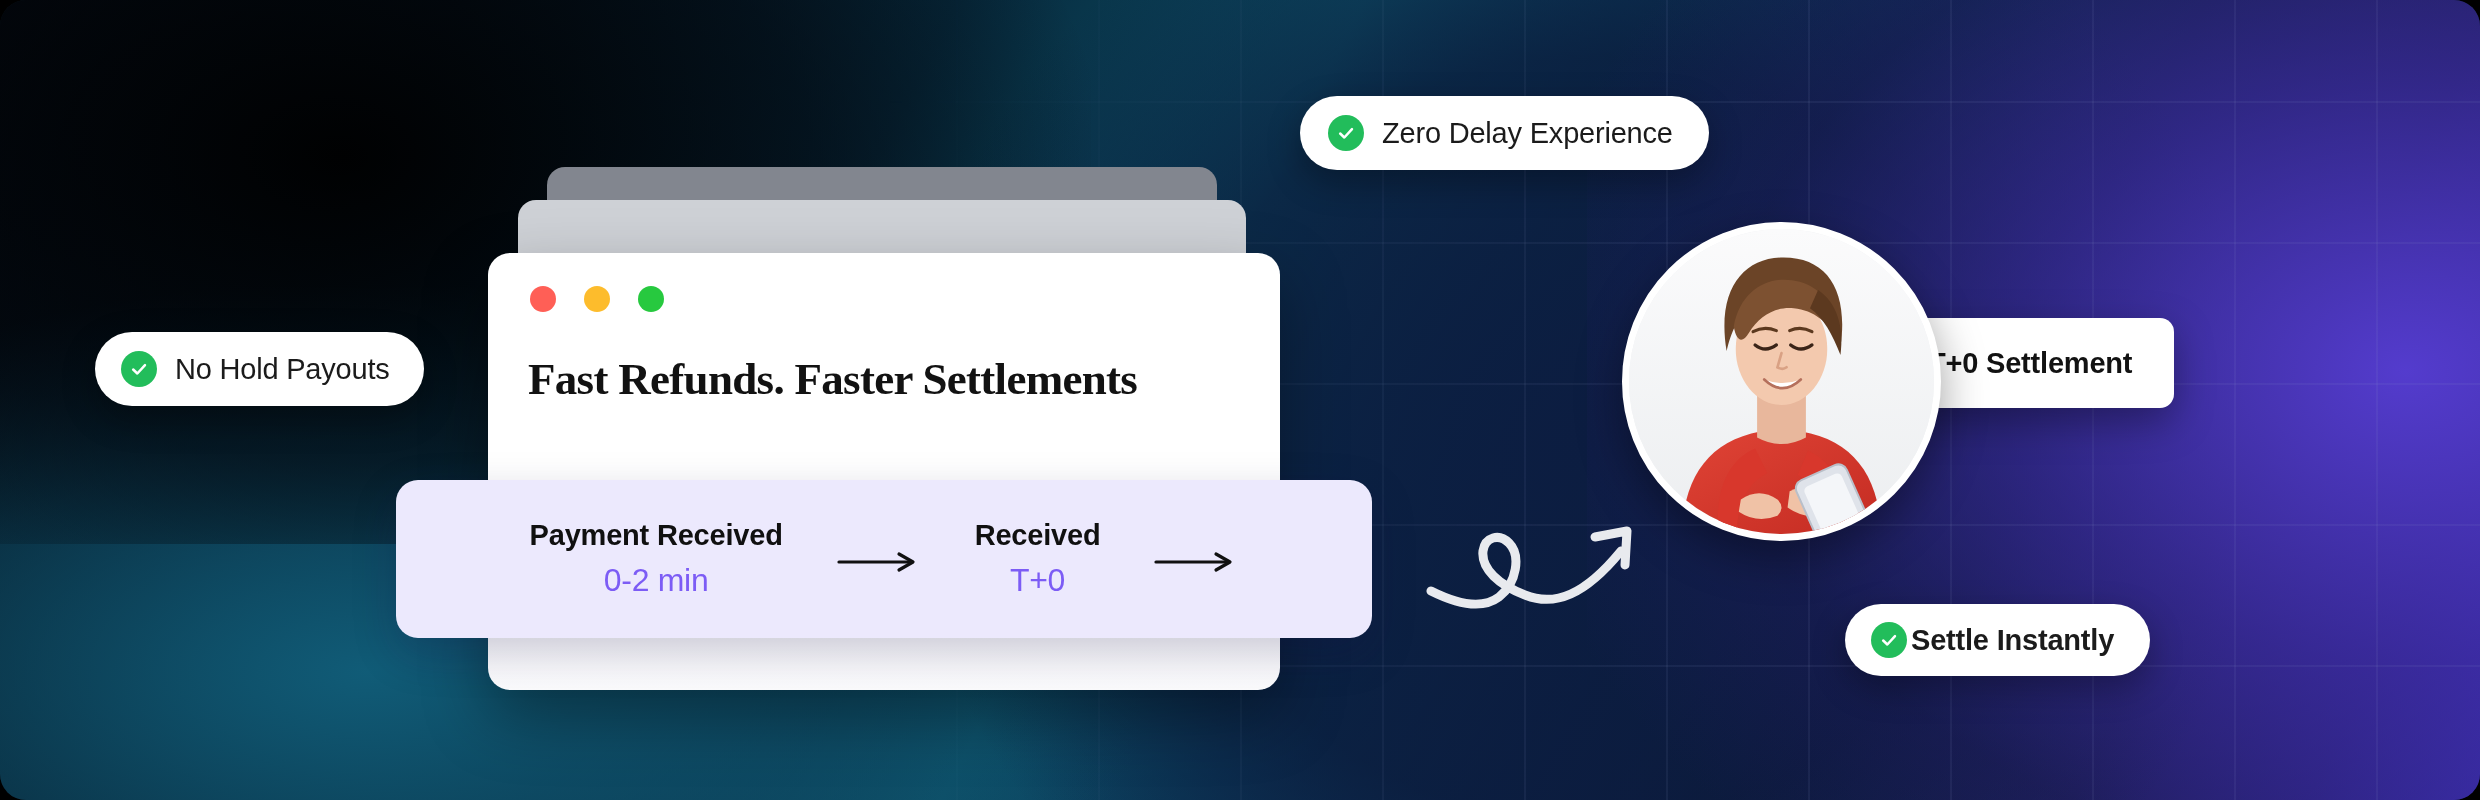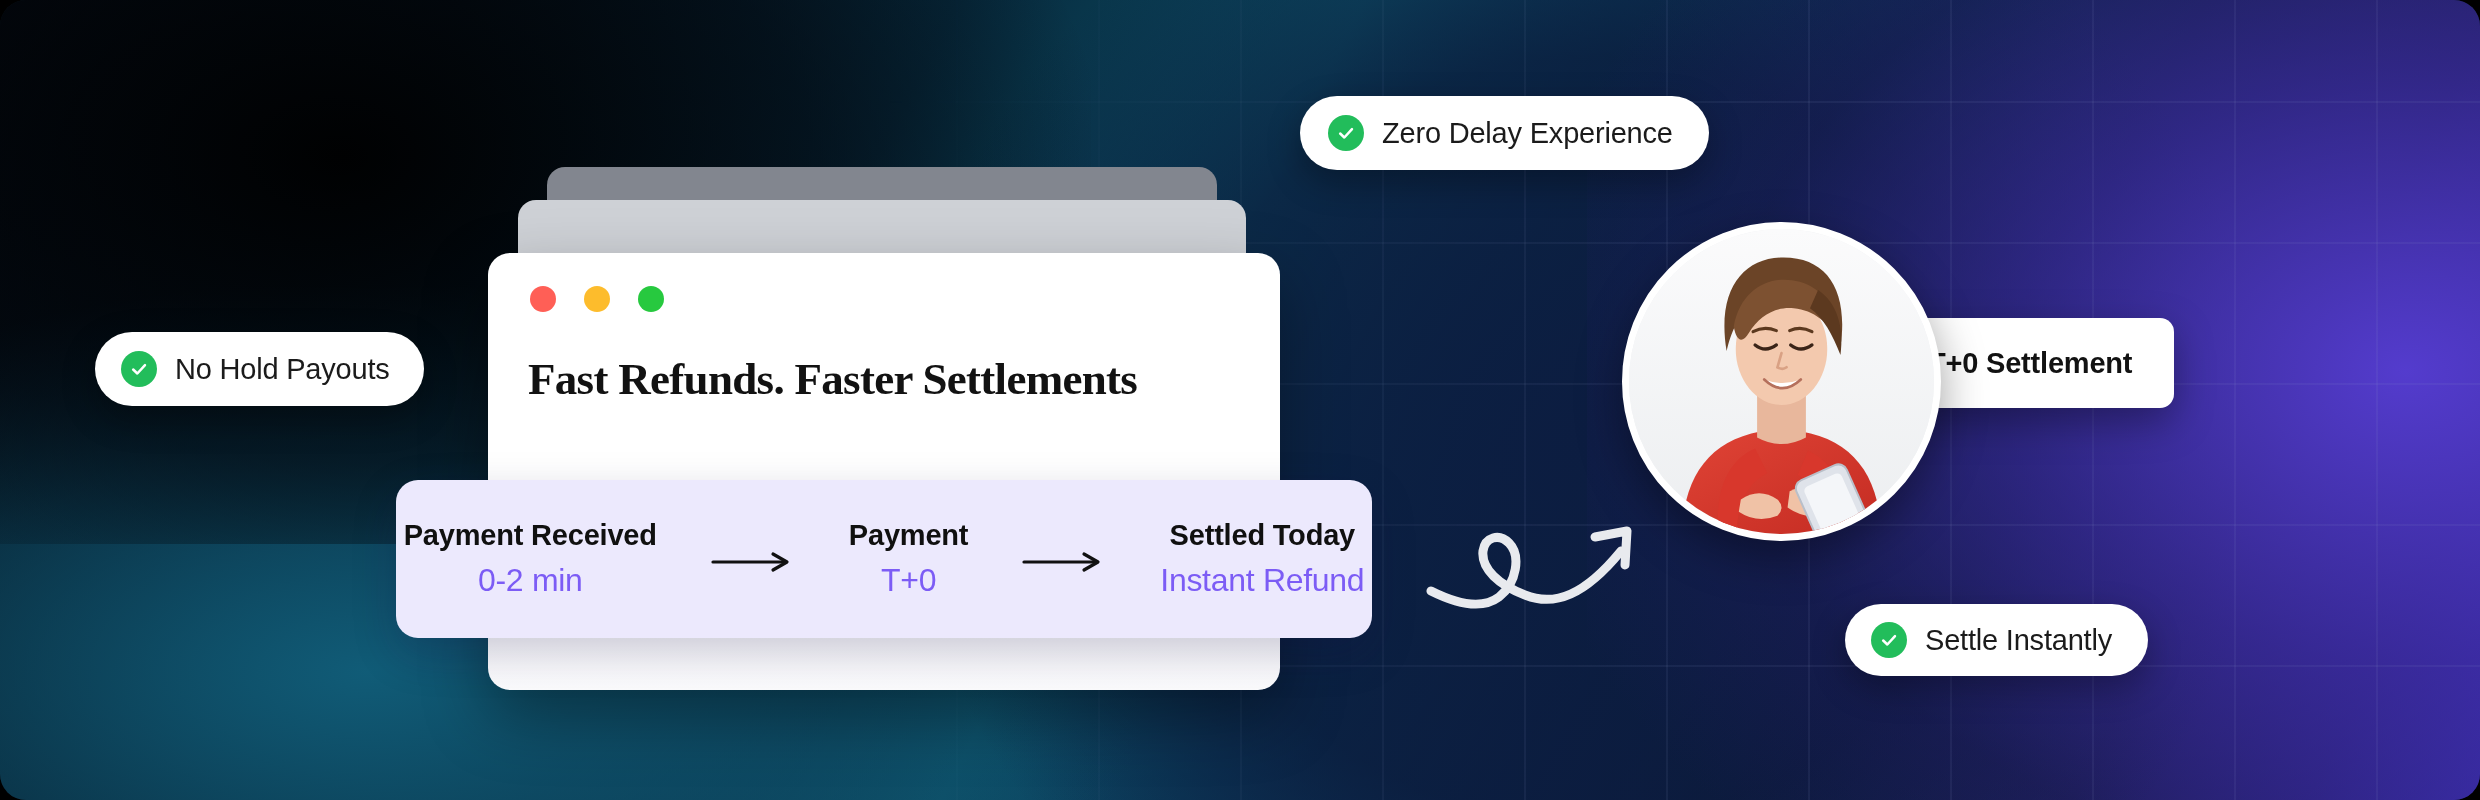--- a/index.html
+++ b/index.html
@@ -55,21 +55,21 @@
   
   .badge{position:absolute;display:flex;align-items:center;background:#fff;border-radius:999px;
     box-shadow:0 12px 34px rgba(0,0,0,.3);white-space:nowrap;}
   .badge-text{font-size:29px;color:#1b1b1b;letter-spacing:-.2px;}
   .check{width:36px;height:36px;border-radius:50%;background:#22bd5b;flex:0 0 auto;
     display:flex;align-items:center;justify-content:center;}
   .check svg{width:20px;height:20px;display:block;}
 
   #badge-no-hold{left:95px;top:332px;padding:19px 34px 19px 26px;gap:18px;}
   #badge-zero-delay{left:1300px;top:76px;padding:19px 36px 19px 28px;gap:18px;margin-top:20px;}
-  #badge-settle{left:1845px;top:604px;padding:18px 36px 18px 26px;gap:18px;}
+  #badge-settle{left:1845px;top:604px;padding:18px 36px 18px 26px;gap:4px;font-weight:bold;}
 
   #badge-t0{left:1838px;top:318px;padding:24px 42px 24px 30px;gap:26px;border-radius:14px;
     box-shadow:0 14px 38px rgba(0,0,0,.34);}
   #badge-t0 .badge-text{font-weight:700;font-size:29px;color:#121212;}
   .bolt{width:34px;height:42px;flex:0 0 auto;display:block;}
 
   
   .portrait{position:absolute;left:1622px;top:222px;width:305px;height:305px;border-radius:50%;
     background:#f1f2f4;border:7px solid #ffffff;overflow:hidden;box-shadow:0 16px 46px rgba(0,0,0,.38);}
   .portrait svg{position:absolute;inset:0;width:100%;height:100%;display:block;}
@@ -108,33 +108,29 @@
       <div class="step-label">Payment Received</div>
       <div class="step-value">0-2 min</div>
     </div>
 
     <svg class="flow-arrow" viewBox="0 0 84 26">
       <path d="M2 13 H72" stroke="#111" stroke-width="3.2" fill="none" stroke-linecap="round"></path>
       <path d="M62 5 L76 13 L62 21" stroke="#111" stroke-width="3.2" fill="none" stroke-linecap="round" stroke-linejoin="round"></path>
     </svg>
 
     <div class="step">
-      <div class="step-label">Payment</div>
+      <div class="step-label">Received</div>
       <div class="step-value">T+0</div>
     </div>
 
     <svg class="flow-arrow" viewBox="0 0 84 26">
       <path d="M2 13 H72" stroke="#111" stroke-width="3.2" fill="none" stroke-linecap="round"></path>
       <path d="M62 5 L76 13 L62 21" stroke="#111" stroke-width="3.2" fill="none" stroke-linecap="round" stroke-linejoin="round"></path>
     </svg>
 
-    <div class="step">
-      <div class="step-label">Settled Today</div>
-      <div class="step-value">Instant Refund</div>
-    </div>
 
   </div>
 
   <div class="badge" id="badge-no-hold">
     <span class="check">
       <svg viewBox="0 0 24 24">
           <path d="M5 12.6 L10 17.4 L19.2 7.4" stroke="#fff" stroke-width="3" fill="none" stroke-linecap="round" stroke-linejoin="round"></path>
         </svg>
     </span>
     <span class="badge-text">No Hold Payouts</span>

